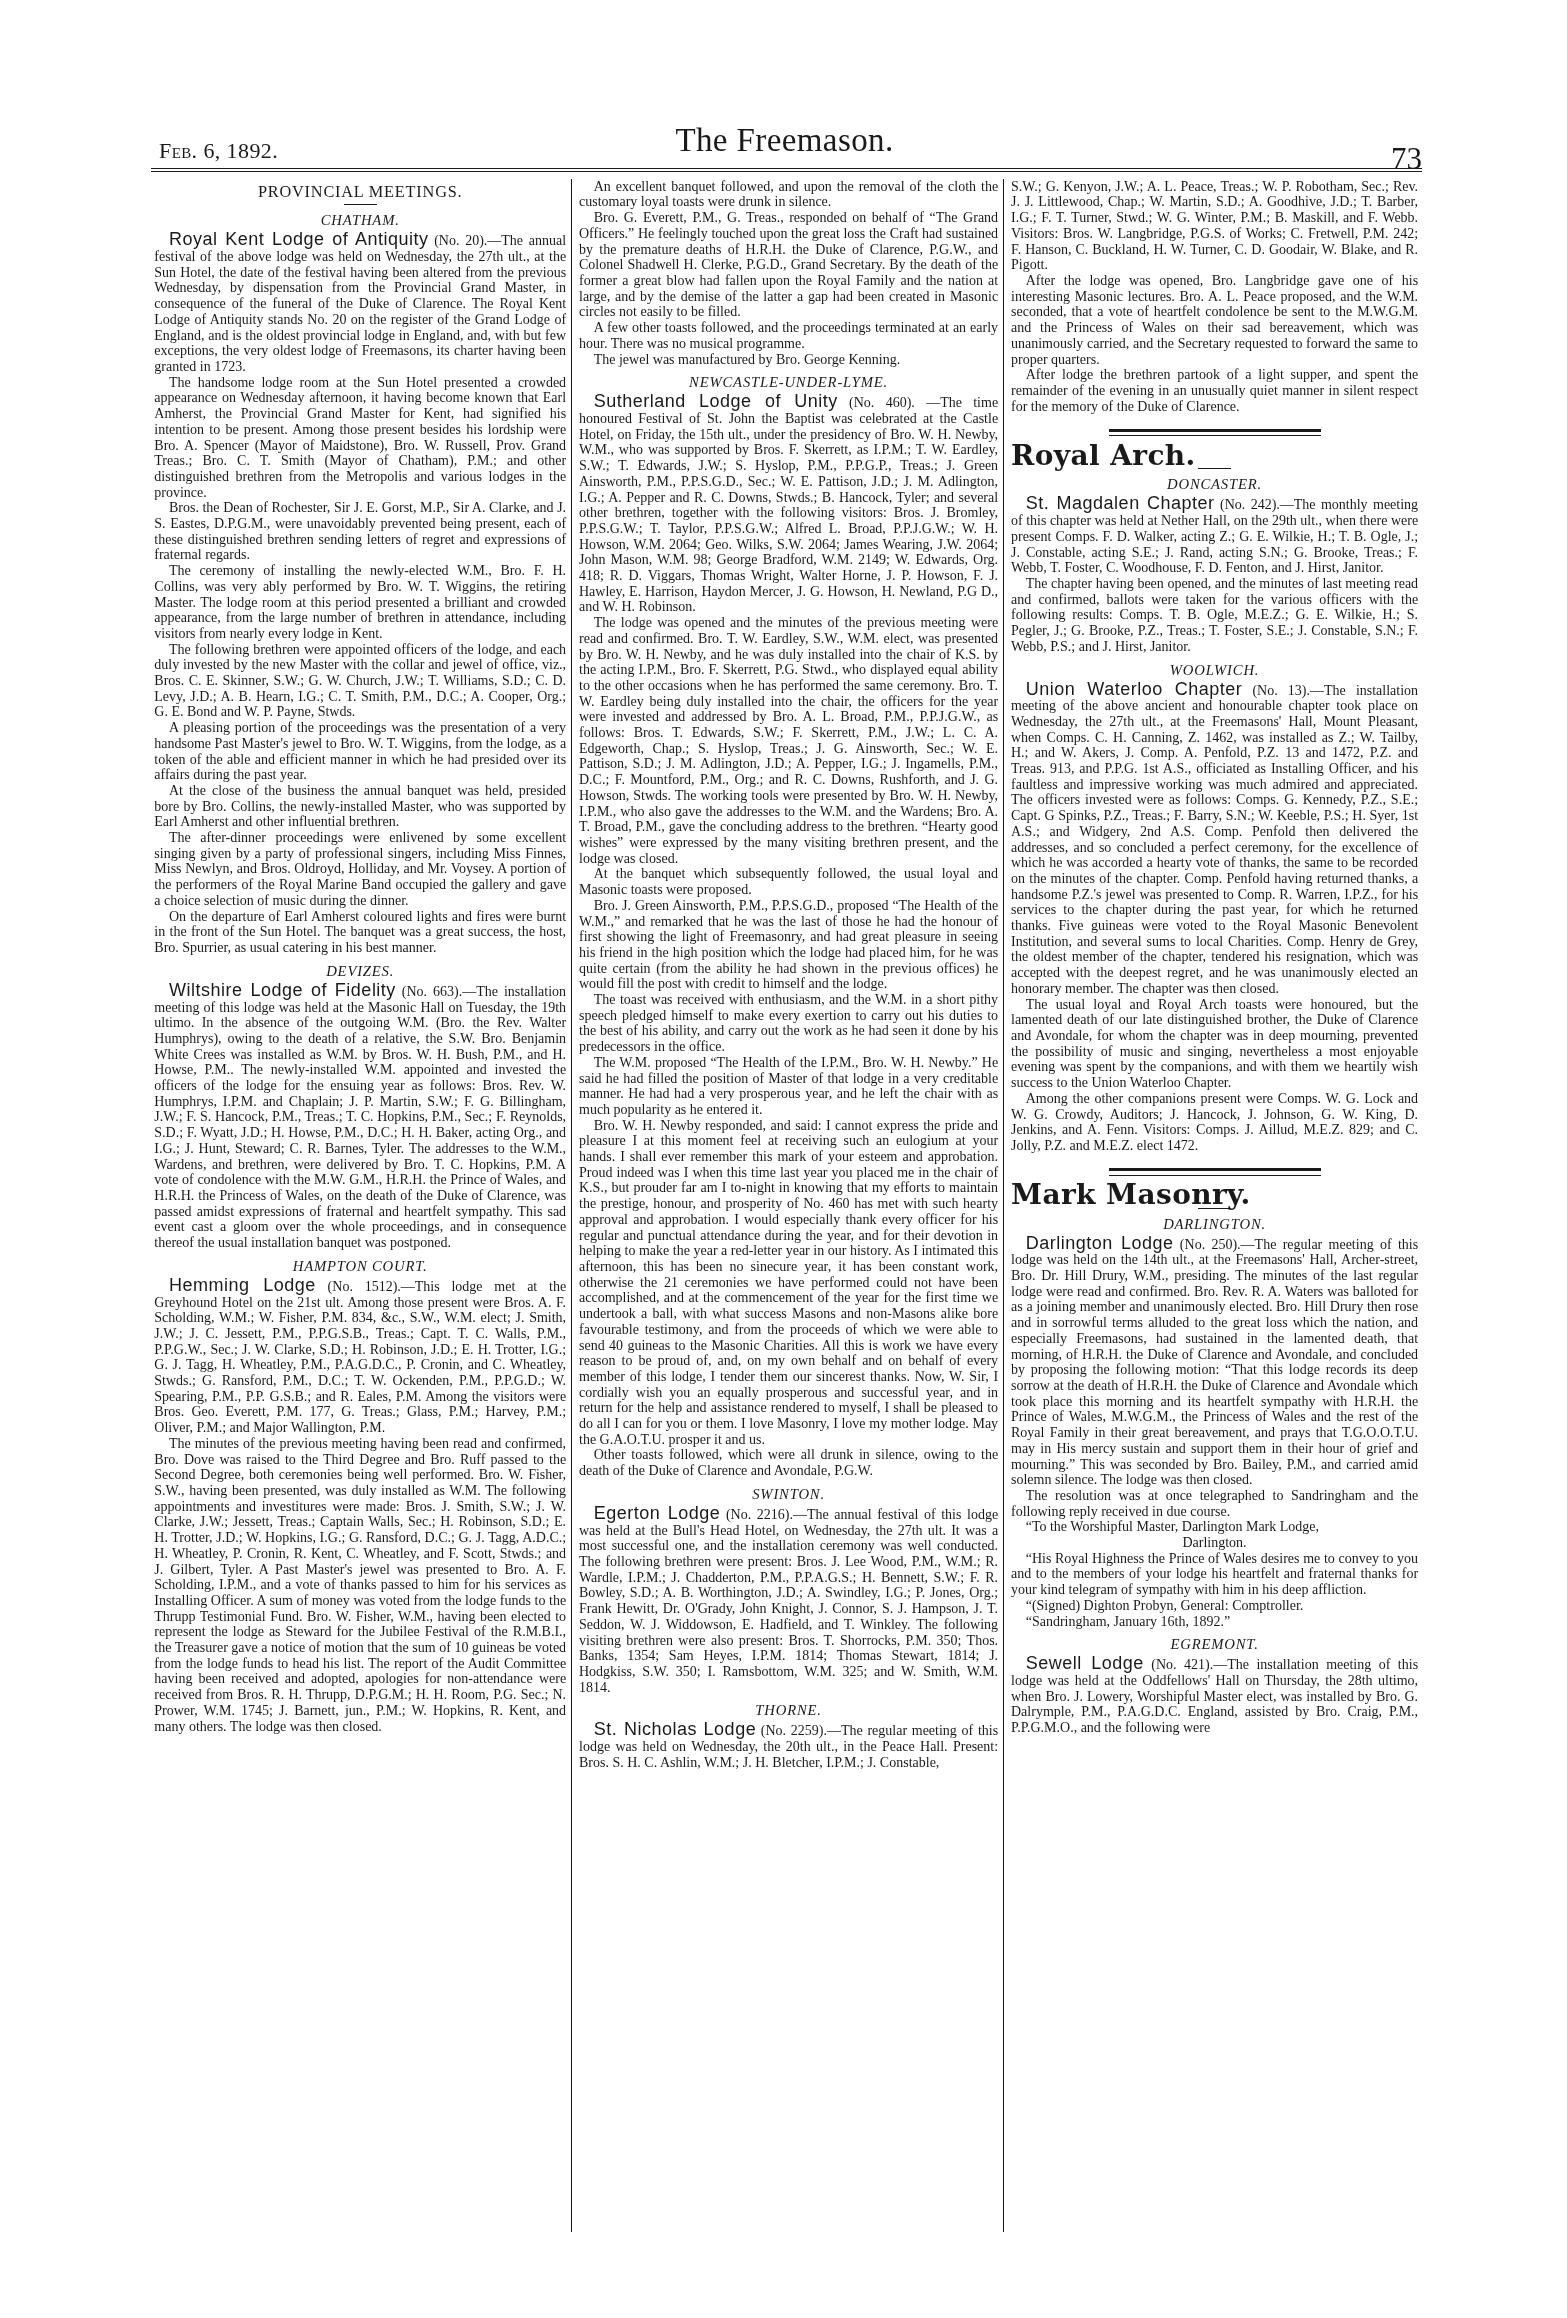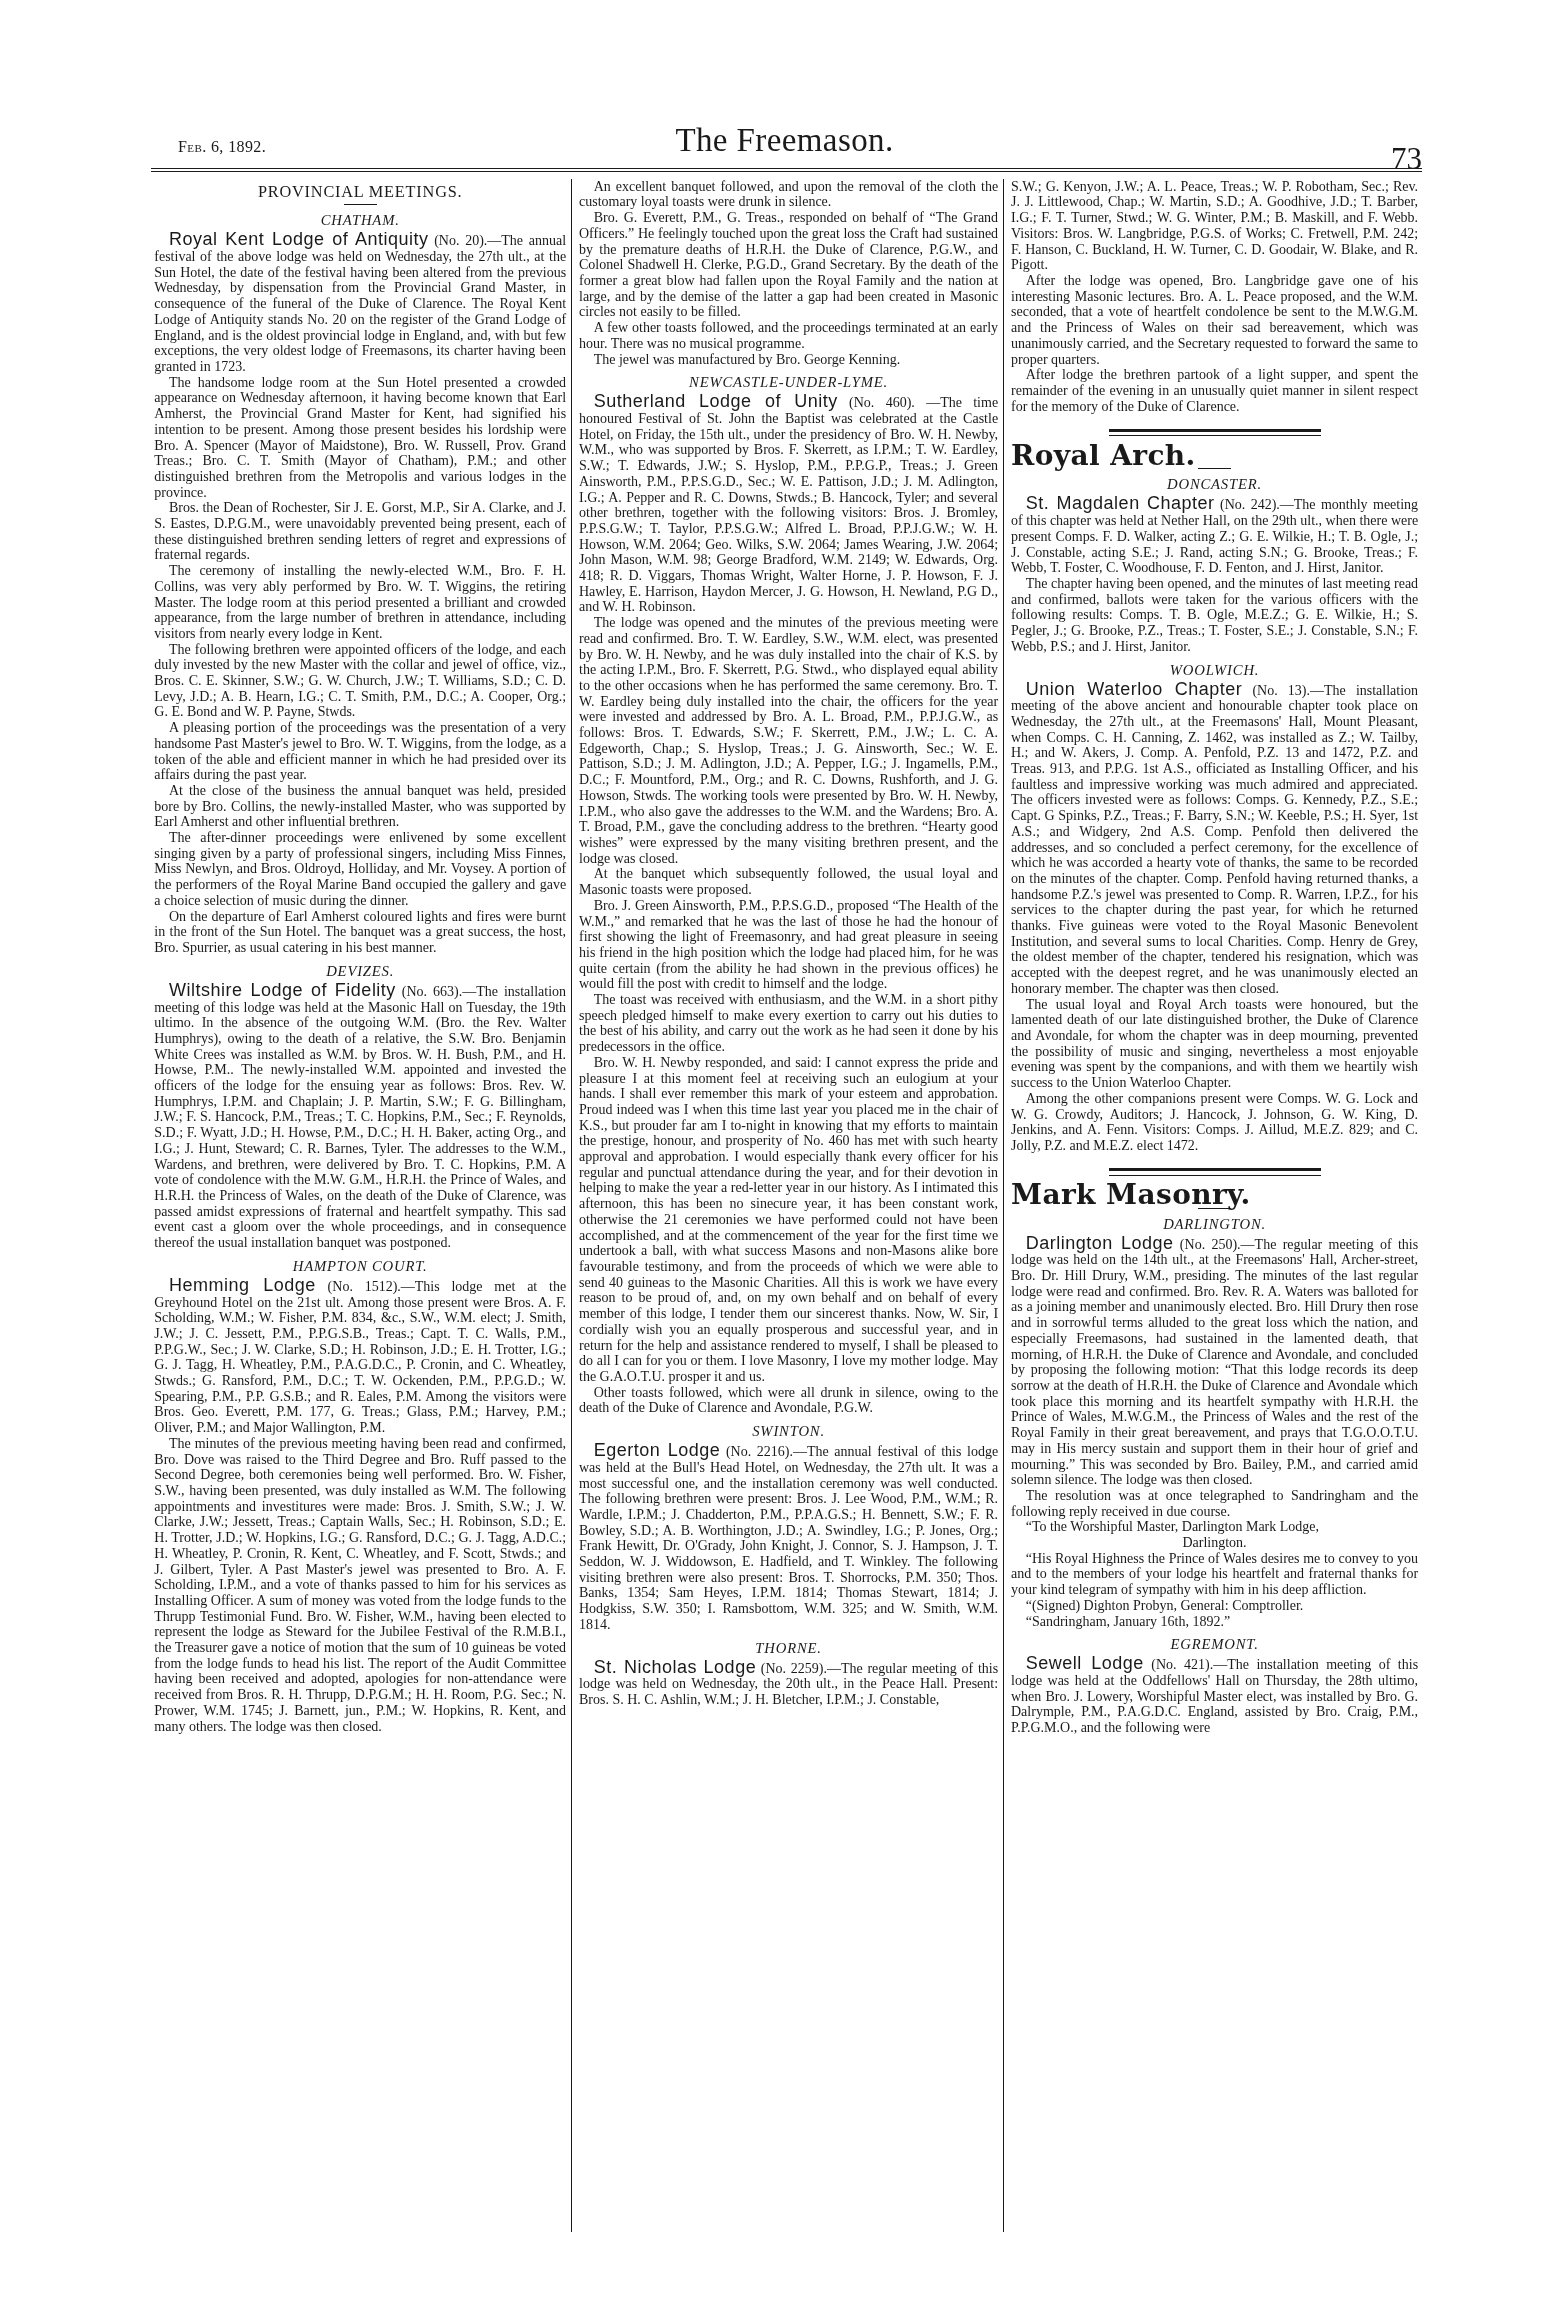--- a/index.html
+++ b/index.html
@@ -1,20 +1,20 @@
 <!DOCTYPE html>
 <html style="font-size:13px"><head>
 <meta charset="utf-8">
 <style>
   html, body { margin: 0; padding: 0; background: #ffffff; }
   body { width: 1567px; height: 2319px; position: relative; overflow: hidden; color: #1a1a1a;
          font-family: "Liberation Serif", "DejaVu Serif", serif; }
   .page { position: absolute; left: 151px; top: 122px; width: 1271px; }
   .masthead { position: relative; height: 41px; }
-  .mh-date { position: absolute; left: 27px; top: 16.3px; font-size: 16px; letter-spacing: 0.4px; }
+  .mh-date { position: absolute; left: 8px; top: 16.3px; font-size: 22px; letter-spacing: 0.4px; }
   .mh-title { position: absolute; left: 0; right: 4px; top: 0; text-align: center; font-size: 33px; letter-spacing: 0.4px; }
   .mh-page { position: absolute; right: 0; top: 19px; font-size: 31px; }
   .rule-double { border-top: 1.6px solid #1a1a1a; border-bottom: 0.8px solid #1a1a1a; height: 2.4px; margin-top: 4.9px; }
   .columns { position: relative; display: grid; grid-template-columns: 420px 432px 420px; margin-top: 6.5px; }
   .col { padding: 0 4.9px 0 3.3px; box-sizing: border-box; font-size: 14px; line-height: 15.7px; text-align: justify; }
   .col + .col { border-left: 1.2px solid #1a1a1a; padding-left: 7px; }
   .col:nth-child(1) { height: 2053px; }
   .section-heading { text-align: center; font-size: 16.3px; letter-spacing: 0.8px; margin: 4.9px 0 1.6px; }
   .dash { width: 33px; border-top: 1.6px solid #1a1a1a; margin: 4.9px auto 6.5px; }
   .place { text-align: center; font-style: italic; font-size: 14.7px; letter-spacing: 0.8px; margin: 8.1px 0 3.3px; }
@@ -66,20 +66,21 @@
       <p>Bro. G. Everett, P.M., G. Treas., responded on behalf of “The Grand Officers.” He feelingly touched upon the great loss the Craft had sustained by the premature deaths of H.R.H. the Duke of Clarence, P.G.W., and Colonel Shadwell H. Clerke, P.G.D., Grand Secretary. By the death of the former a great blow had fallen upon the Royal Family and the nation at large, and by the demise of the latter a gap had been created in Masonic circles not easily to be filled.</p>
       <p>A few other toasts followed, and the proceedings terminated at an early hour. There was no musical programme.</p>
       <p>The jewel was manufactured by Bro. George Kenning.</p>
 
       <div class="place">NEWCASTLE-UNDER-LYME.</div>
       <p><span class="lodge-name">Sutherland Lodge of Unity</span><span> (No. 460). —The time honoured Festival of St. John the Baptist was celebrated at the Castle Hotel, on Friday, the 15th ult., under the presidency of Bro. W. H. Newby, W.M., who was supported by Bros. F. Skerrett, as I.P.M.; T. W. Eardley, S.W.; T. Edwards, J.W.; S. Hyslop, P.M., P.P.G.P., Treas.; J. Green Ainsworth, P.M., P.P.S.G.D., Sec.; W. E. Pattison, J.D.; J. M. Adlington, I.G.; A. Pepper and R. C. Downs, Stwds.; B. Hancock, Tyler; and several other brethren, together with the following visitors: Bros. J. Bromley, P.P.S.G.W.; T. Taylor, P.P.S.G.W.; Alfred L. Broad, P.P.J.G.W.; W. H. Howson, W.M. 2064; Geo. Wilks, S.W. 2064; James Wearing, J.W. 2064; John Mason, W.M. 98; George Bradford, W.M. 2149; W. Edwards, Org. 418; R. D. Viggars, Thomas Wright, Walter Horne, J. P. Howson, F. J. Hawley, E. Harrison, Haydon Mercer, J. G. Howson, H. Newland, P.G D., and W. H. Robinson.</span></p>
       <p>The lodge was opened and the minutes of the previous meeting were read and confirmed. Bro. T. W. Eardley, S.W., W.M. elect, was presented by Bro. W. H. Newby, and he was duly installed into the chair of K.S. by the acting I.P.M., Bro. F. Skerrett, P.G. Stwd., who displayed equal ability to the other occasions when he has performed the same ceremony. Bro. T. W. Eardley being duly installed into the chair, the officers for the year were invested and addressed by Bro. A. L. Broad, P.M., P.P.J.G.W., as follows: Bros. T. Edwards, S.W.; F. Skerrett, P.M., J.W.; L. C. A. Edgeworth, Chap.; S. Hyslop, Treas.; J. G. Ainsworth, Sec.; W. E. Pattison, S.D.; J. M. Adlington, J.D.; A. Pepper, I.G.; J. Ingamells, P.M., D.C.; F. Mountford, P.M., Org.; and R. C. Downs, Rushforth, and J. G. Howson, Stwds. The working tools were presented by Bro. W. H. Newby, I.P.M., who also gave the addresses to the W.M. and the Wardens; Bro. A. T. Broad, P.M., gave the concluding address to the brethren. “Hearty good wishes” were expressed by the many visiting brethren present, and the lodge was closed.</p>
       <p>At the banquet which subsequently followed, the usual loyal and Masonic toasts were proposed.</p>
       <p>Bro. J. Green Ainsworth, P.M., P.P.S.G.D., proposed “The Health of the W.M.,” and remarked that he was the last of those he had the honour of first showing the light of Freemasonry, and had great pleasure in seeing his friend in the high position which the lodge had placed him, for he was quite certain (from the ability he had shown in the previous offices) he would fill the post with credit to himself and the lodge.</p>
       <p>The toast was received with enthusiasm, and the W.M. in a short pithy speech pledged himself to make every exertion to carry out his duties to the best of his ability, and carry out the work as he had seen it done by his predecessors in the office.</p>
+      <p>The W.M. proposed “The Health of the I.P.M., Bro. W. H. Newby.” He said he had filled the position of Master of that lodge in a very creditable manner. He had had a very prosperous year, and he left the chair with as much popularity as he entered it.</p>
       <p>Bro. W. H. Newby responded, and said: I cannot express the pride and pleasure I at this moment feel at receiving such an eulogium at your hands. I shall ever remember this mark of your esteem and approbation. Proud indeed was I when this time last year you placed me in the chair of K.S., but prouder far am I to-night in knowing that my efforts to maintain the prestige, honour, and prosperity of No. 460 has met with such hearty approval and approbation. I would especially thank every officer for his regular and punctual attendance during the year, and for their devotion in helping to make the year a red-letter year in our history. As I intimated this afternoon, this has been no sinecure year, it has been constant work, otherwise the 21 ceremonies we have performed could not have been accomplished, and at the commencement of the year for the first time we undertook a ball, with what success Masons and non-Masons alike bore favourable testimony, and from the proceeds of which we were able to send 40 guineas to the Masonic Charities. All this is work we have every reason to be proud of, and, on my own behalf and on behalf of every member of this lodge, I tender them our sincerest thanks. Now, W. Sir, I cordially wish you an equally prosperous and successful year, and in return for the help and assistance rendered to myself, I shall be pleased to do all I can for you or them. I love Masonry, I love my mother lodge. May the G.A.O.T.U. prosper it and us.</p>
       <p>Other toasts followed, which were all drunk in silence, owing to the death of the Duke of Clarence and Avondale, P.G.W.</p>
 
       <div class="place">SWINTON.</div>
       <p><span class="lodge-name">Egerton Lodge</span><span> (No. 2216).—The annual festival of this lodge was held at the Bull's Head Hotel, on Wednesday, the 27th ult. It was a most successful one, and the installation ceremony was well conducted. The following brethren were present: Bros. J. Lee Wood, P.M., W.M.; R. Wardle, I.P.M.; J. Chadderton, P.M., P.P.A.G.S.; H. Bennett, S.W.; F. R. Bowley, S.D.; A. B. Worthington, J.D.; A. Swindley, I.G.; P. Jones, Org.; Frank Hewitt, Dr. O'Grady, John Knight, J. Connor, S. J. Hampson, J. T. Seddon, W. J. Widdowson, E. Hadfield, and T. Winkley. The following visiting brethren were also present: Bros. T. Shorrocks, P.M. 350; Thos. Banks, 1354; Sam Heyes, I.P.M. 1814; Thomas Stewart, 1814; J. Hodgkiss, S.W. 350; I. Ramsbottom, W.M. 325; and W. Smith, W.M. 1814.</span></p>
 
       <div class="place">THORNE.</div>
       <p><span class="lodge-name">St. Nicholas Lodge</span><span> (No. 2259).—The regular meeting of this lodge was held on Wednesday, the 20th ult., in the Peace Hall. Present: Bros. S. H. C. Ashlin, W.M.; J. H. Bletcher, I.P.M.; J. Constable,</span></p>
     </div>
 

